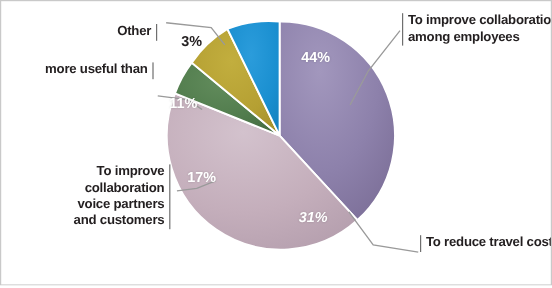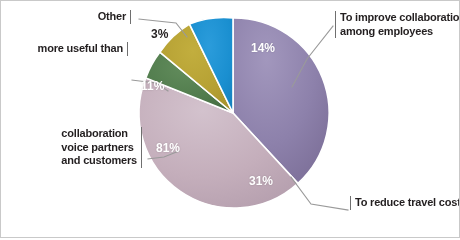--- a/index.html
+++ b/index.html
@@ -35,23 +35,24 @@
     color: #231f20;
     letter-spacing: -0.2px;
     white-space: nowrap;
   }
   .callout-right {
     text-align: left;
     border-left: 1.5px solid #6f6f6f;
     padding-left: 4px;
   }
   .callout-left {
-    text-align: left;
+    text-align: right;
     border-right: 1.5px solid #6f6f6f;
     padding-right: 4px;
+    margin-top: 10px;
   }
   .slice-label {
     position: absolute;
     font-family: "Liberation Sans", sans-serif;
     font-weight: bold;
     font-size: 12px;
     color: #ffffff;
     white-space: nowrap;
     text-shadow: 0 0 2px rgba(0,0,0,0.18);
   }
@@ -126,32 +127,33 @@
   <div class="callout callout-right" style="left:334px; top:10px;">
     <div>To improve collaboration</div>
     <div>among employees</div>
   </div>
 
   <div class="callout callout-right" style="left:349px; top:195px;">
     <div>To reduce travel costs</div>
   </div>
 
   <div class="callout callout-left" style="right:317px; top:126px;">
+    <div>To improve</div>
     <div>collaboration</div>
     <div>voice partners</div>
     <div>and customers</div>
   </div>
 
   <div class="callout callout-left" style="right:331px; top:41px;">
     <div>more useful than</div>
   </div>
 
   <div class="callout callout-left" style="right:328px; top:9px;">
     <div>Other</div>
   </div>
 
-  <div class="slice-label" style="left:250px; top:40px;">14%</div>
-  <div class="slice-label" style="left:248px; top:173px;">31%</div>
-  <div class="slice-label" style="left:155px; top:140px;">81%</div>
+  <div class="slice-label" style="left:250px; top:40px;">44%</div>
+  <div class="slice-label" style="left:248px; top:173px;font-style:italic;">31%</div>
+  <div class="slice-label" style="left:155px; top:140px;">17%</div>
   <div class="slice-label" style="left:140px; top:78px;">11%</div>
   <div class="slice-label dark" style="left:150px; top:26px;">3%</div>
 
 </div>
 
 </body></html>

